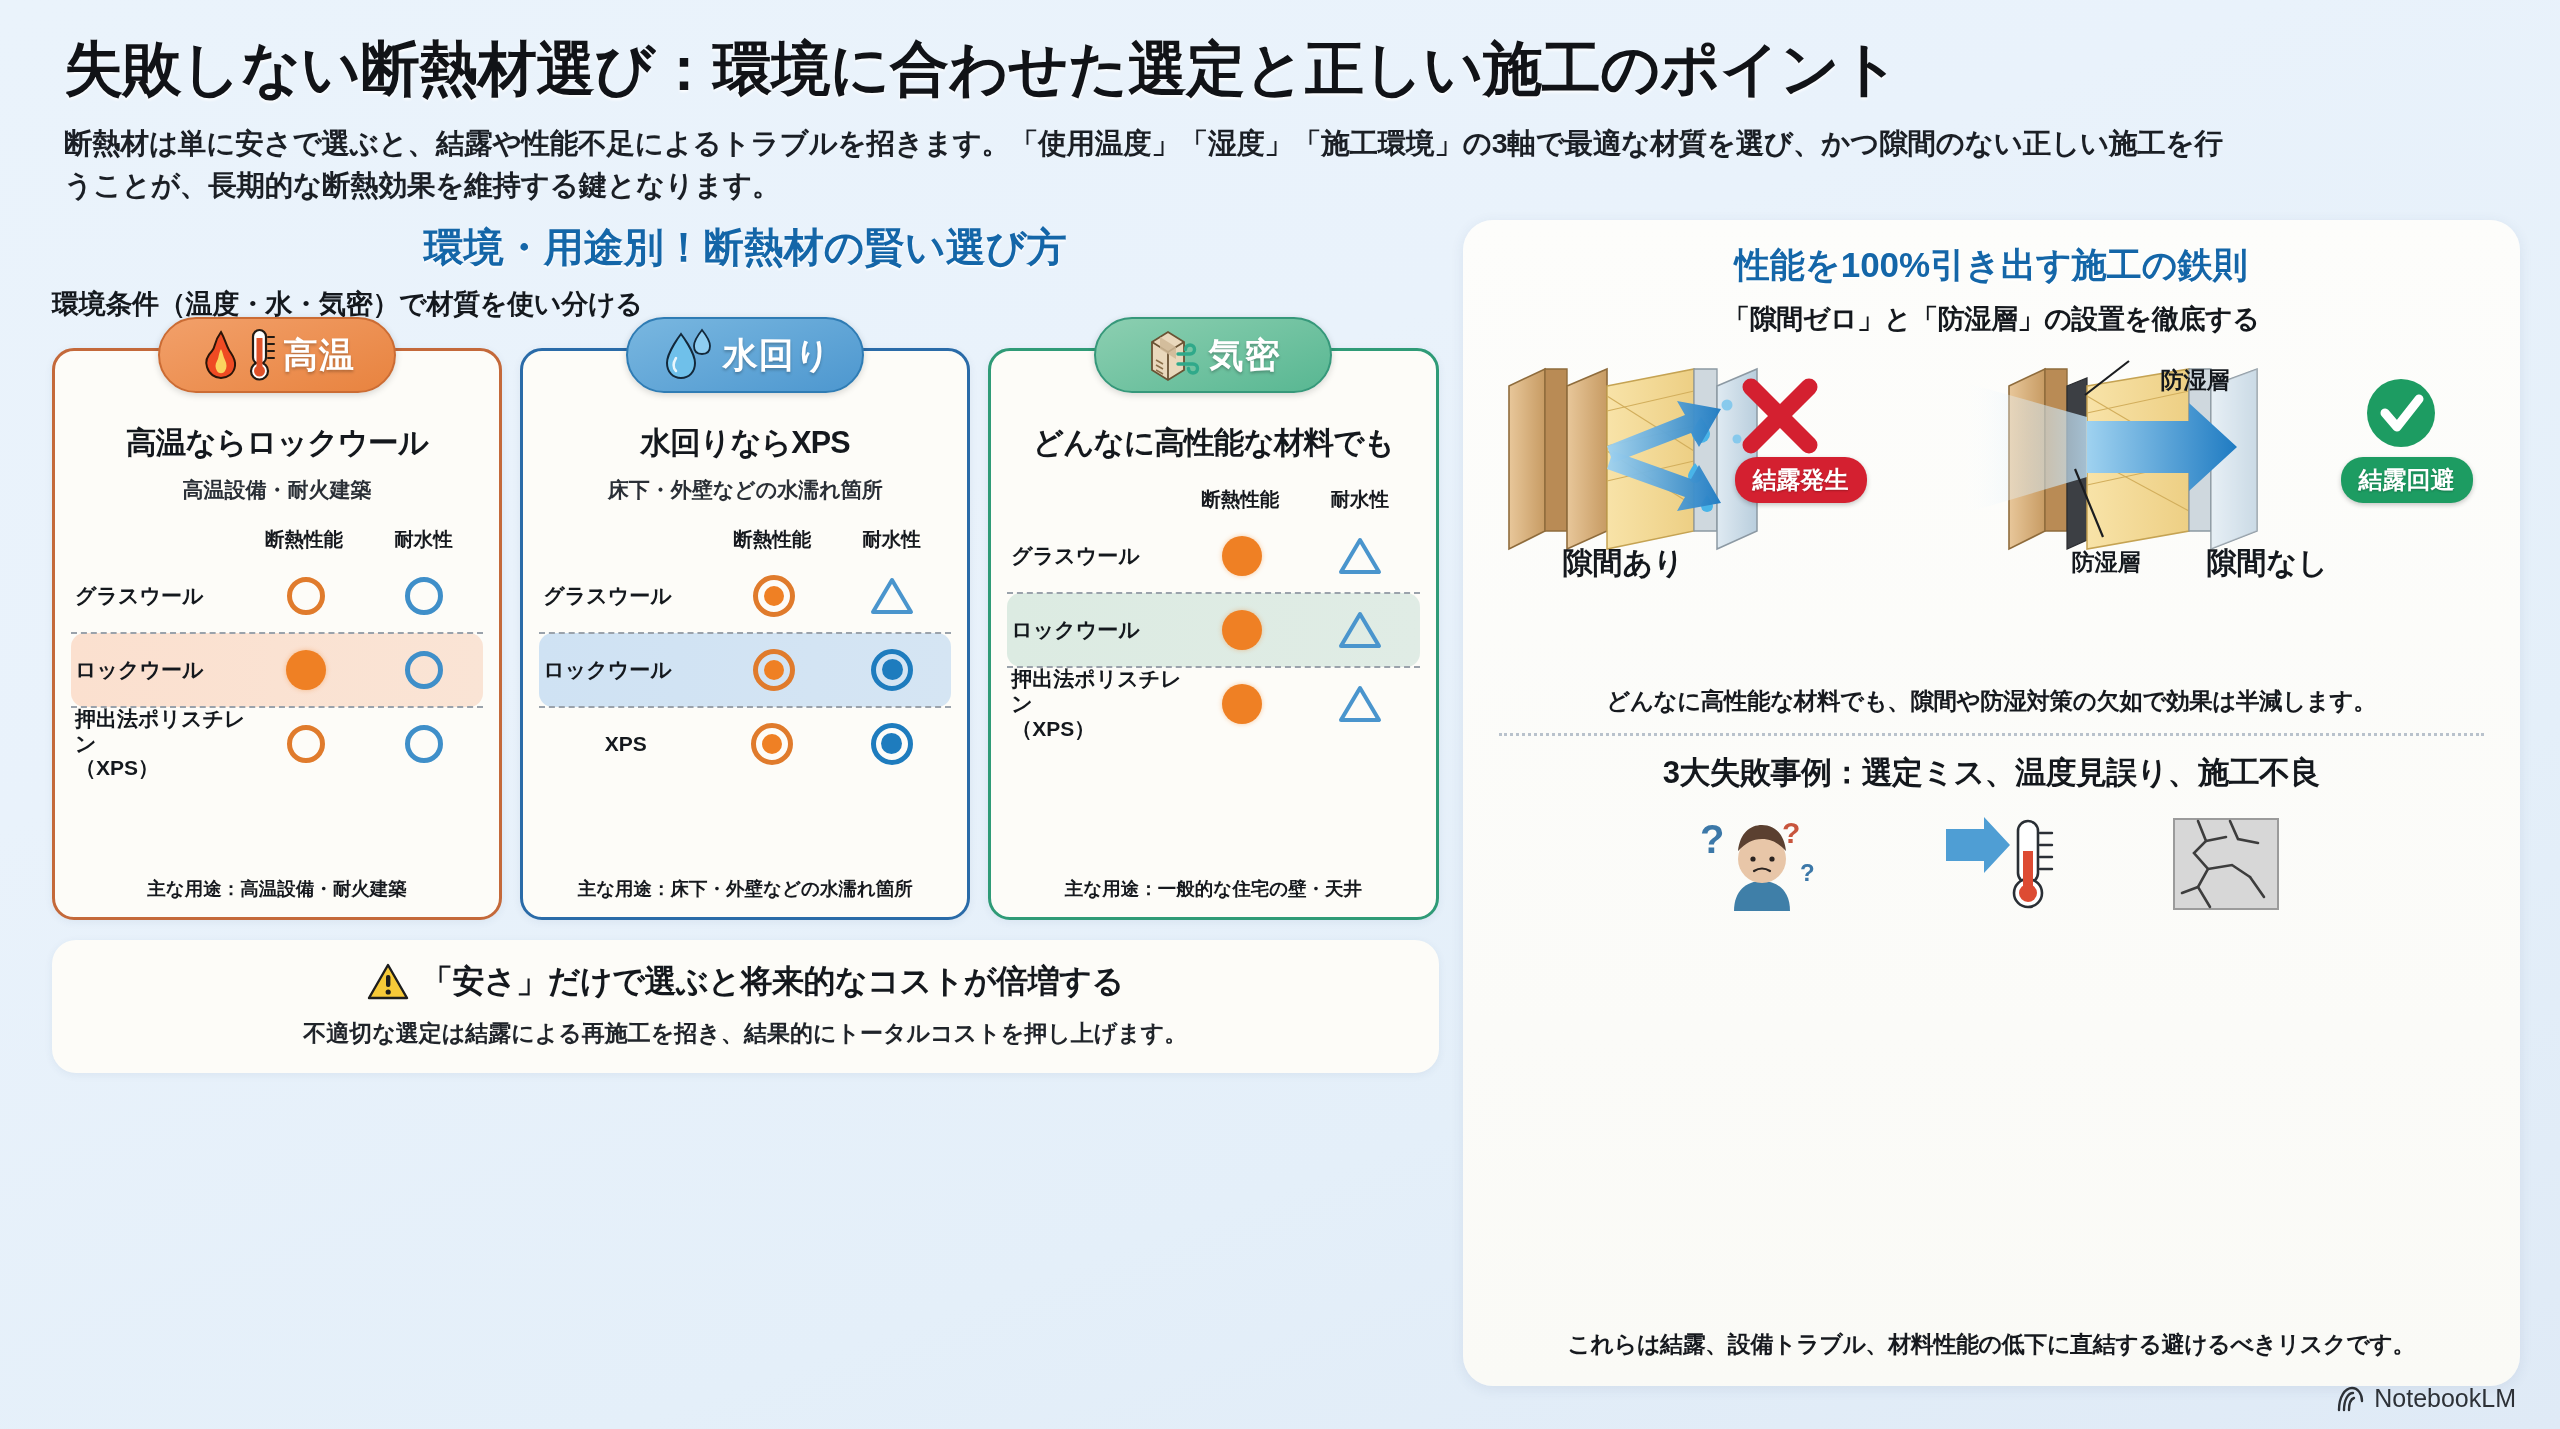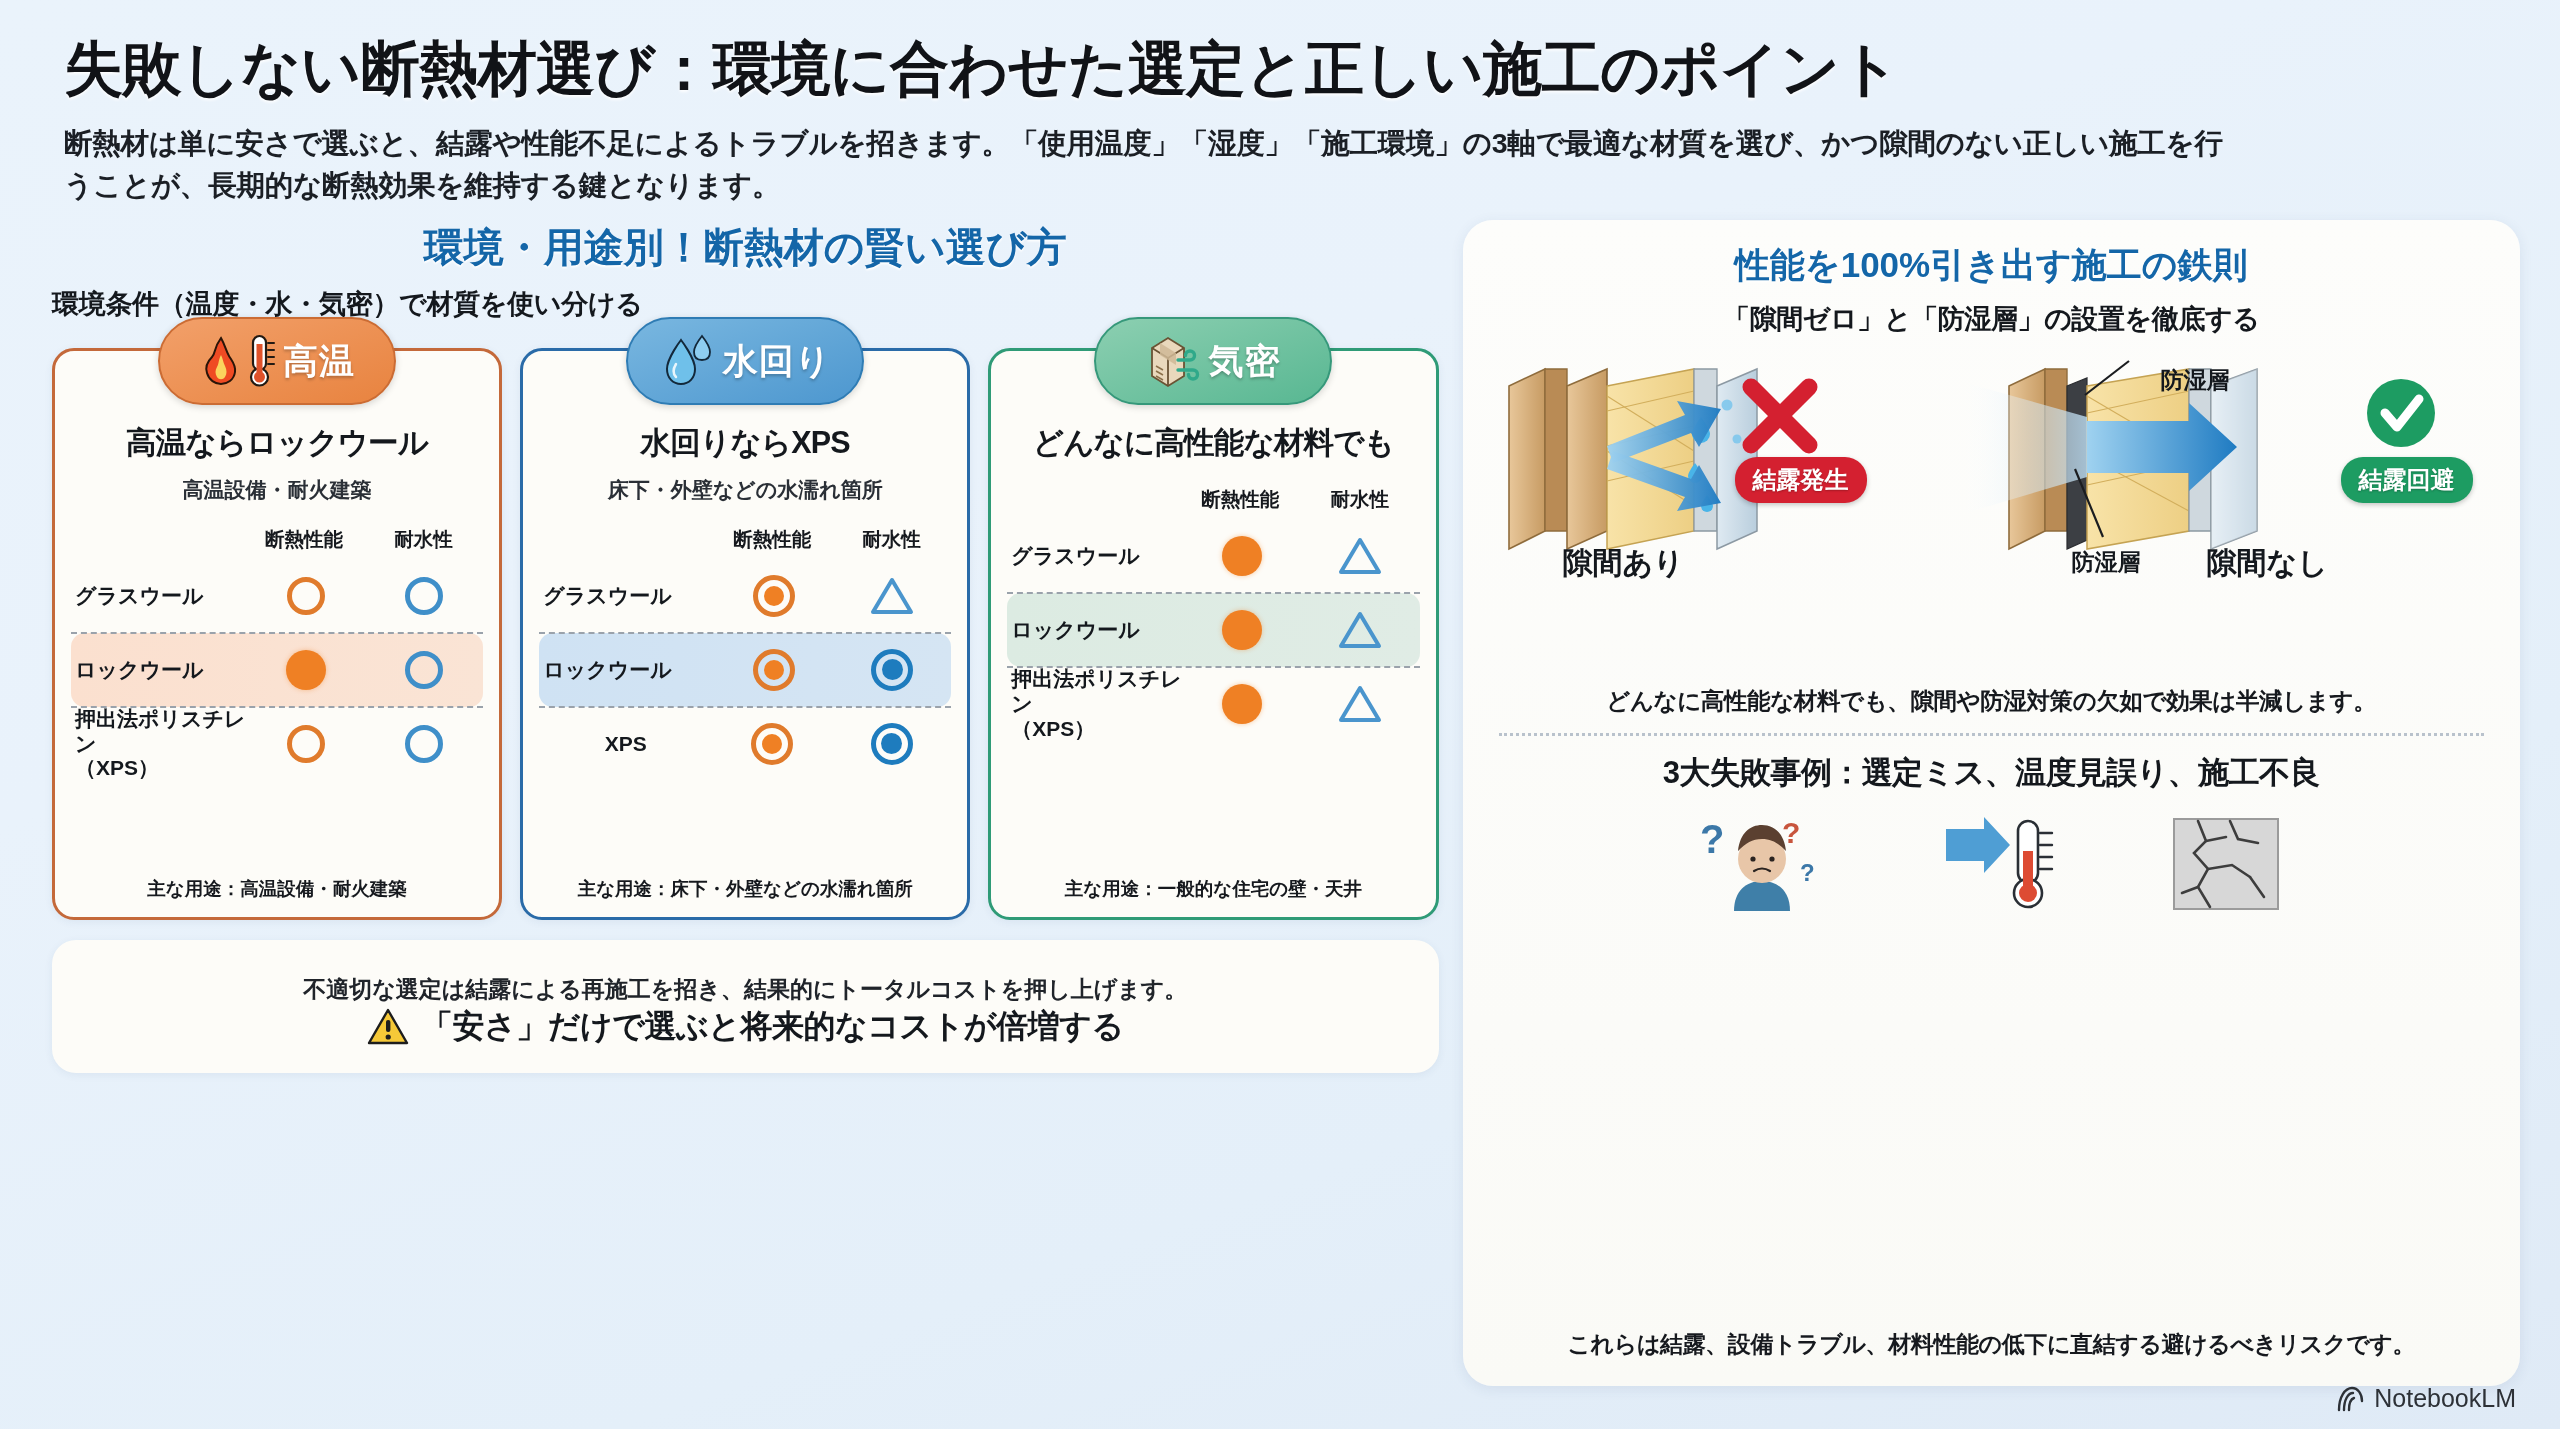--- a/index.html
+++ b/index.html
@@ -61,21 +61,21 @@
     display: flex; flex-direction: column;
     min-height: 572px;
     box-shadow: 0 2px 8px rgba(40,70,110,0.07);
   }
   .card.orange { border: 3px solid #c4693a; }
   .card.blue   { border: 3px solid #2a6ba8; }
   .card.green  { border: 3px solid #2f9b77; }
 
   .badge {
     position: absolute; top: -34px; left: 50%; transform: translateX(-50%);
-    min-width: 238px; height: 88px; border-radius: 46px;
+    min-width: 238px; height: 76px; border-radius: 46px;
     display: flex; align-items: center; justify-content: center; gap: 8px;
     padding: 0 22px;
     box-shadow: 0 2px 7px rgba(0,0,0,0.16);
   }
   .badge.orange { background: linear-gradient(160deg,#f2a06a,#e8833f); border: 2px solid #cb6c34; }
   .badge.blue   { background: linear-gradient(160deg,#79b7e0,#4d97cf); border: 2px solid #2f7cb4; }
   .badge.green  { background: linear-gradient(160deg,#8ccfb1,#58b792); border: 2px solid #36987a; }
   .badge-text {
     font-size: 35px; font-weight: 700; color: #ffffff;
     text-shadow: 0 2px 3px rgba(0,0,0,0.25); letter-spacing: 1px;
@@ -426,29 +426,29 @@
               </svg>
             </div>
           </div>
         </div>
 
         <div class="card-foot">主な用途：一般的な住宅の壁・天井</div>
       </div>
     </div>
 
     <div id="warn-box">
-      <div id="warn-sub">不適切な選定は結露による再施工を招き、結果的にトータルコストを押し上げます。</div>
       <div id="warn-title">
         <svg width="42" height="38" viewBox="0 0 42 38">
           <path d="M21 2 L40 35 L2 35 Z" fill="#f6c938" stroke="#1d1d1d" stroke-width="2.4" stroke-linejoin="round"></path>
           <rect x="19" y="12" width="4.4" height="12" rx="2" fill="#1d1d1d"></rect>
           <circle cx="21.2" cy="29" r="2.6" fill="#1d1d1d"></circle>
         </svg>
         <span>「安さ」だけで選ぶと将来的なコストが倍増する</span>
       </div>
+      <div id="warn-sub">不適切な選定は結露による再施工を招き、結果的にトータルコストを押し上げます。</div>
     </div>
   </div>
 
   <div id="right-col">
     <div id="r-heading">性能を100%引き出す施工の鉄則</div>
     <div id="r-sub">「隙間ゼロ」と「防湿層」の設置を徹底する</div>
 
     <div id="diagram">
       <svg width="1010" height="300" viewBox="0 0 1010 300" style="position:absolute;left:0;top:0">
         <defs>

